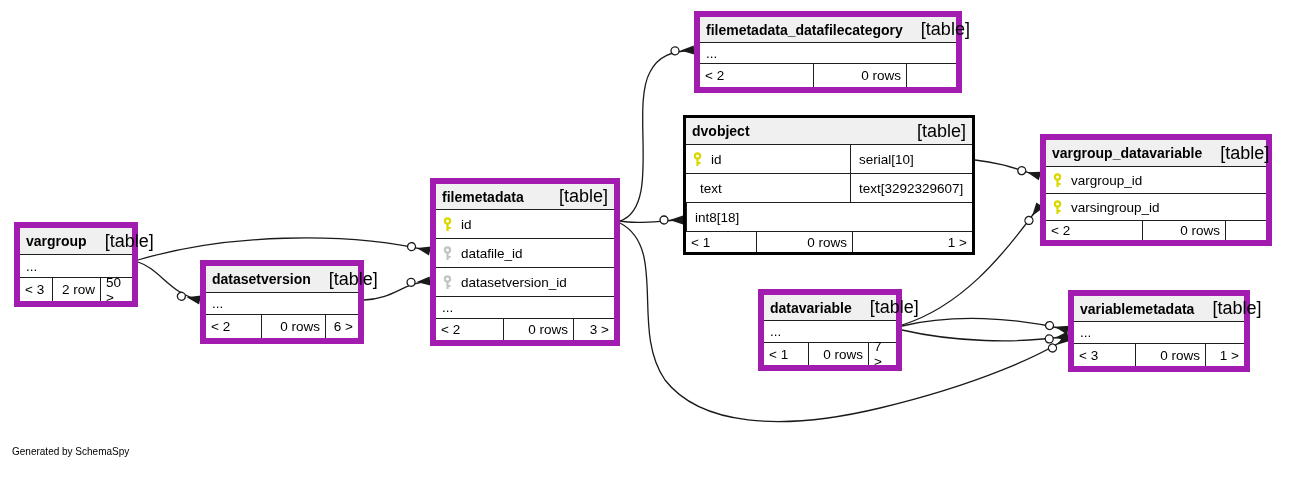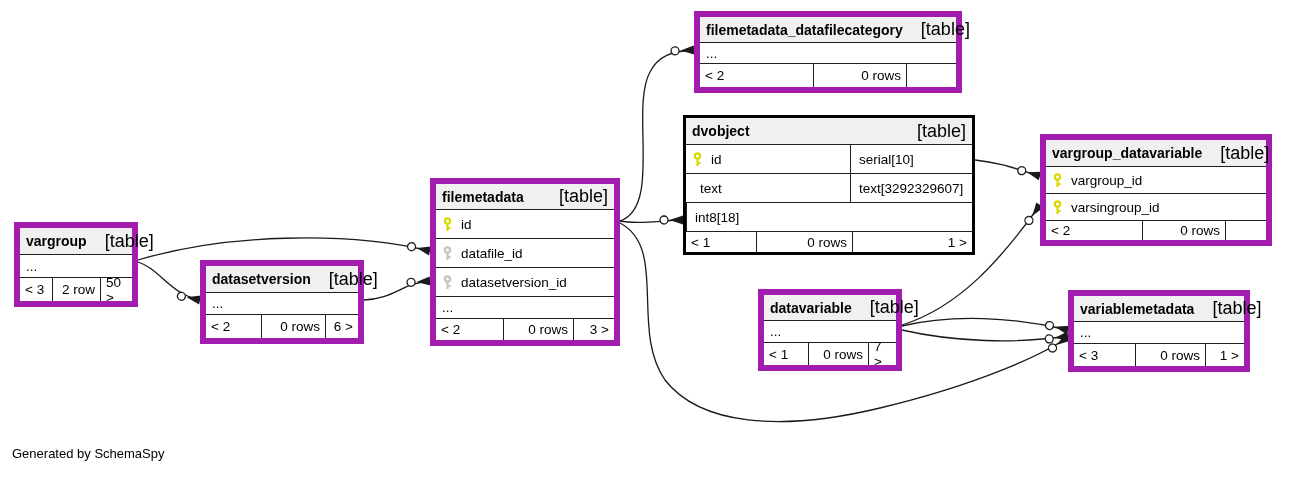--- a/index.html
+++ b/index.html
@@ -24,21 +24,21 @@
     white-space:nowrap;box-sizing:border-box;
   }
   .keyicon{width:11px;flex:0 0 11px;display:flex;align-items:center;}
   .vrow{border-bottom:1px solid #1f1f1f;display:flex;align-items:stretch;box-sizing:border-box;}
   .vrow .vname{display:flex;align-items:center;gap:8px;padding:0 6px;width:164px;box-sizing:border-box;}
   .vrow .vtype{border-left:1px solid #1f1f1f;flex:1;display:flex;align-items:center;padding:0 8px;}
   .ftr{display:flex;align-items:stretch;}
   .ftr .c{display:flex;align-items:center;padding:0 5px;border-right:1px solid #1f1f1f;box-sizing:border-box;}
   .ftr .c.mid{justify-content:flex-end;}
   .ftr .c.last{border-right:none;flex:1;justify-content:flex-end;}
-  #note{position:absolute;left:12px;top:446px;font-size:13px;z-index:2;}
+  #note{position:absolute;left:12px;top:446px;font-size:10px;z-index:2;}
 </style>
 </head>
 <body>
 
 <div id="canvas">
 
   <svg id="rel-layer" width="1289" height="478" viewBox="0 0 1289 478">
     <defs>
       <marker id="crow" markerUnits="userSpaceOnUse" markerWidth="27" markerHeight="15" refX="24" refY="7.5" orient="auto">
         <circle cx="5" cy="7.5" r="4" fill="#ffffff" stroke="#1a1a1a" stroke-width="1.3"></circle>

